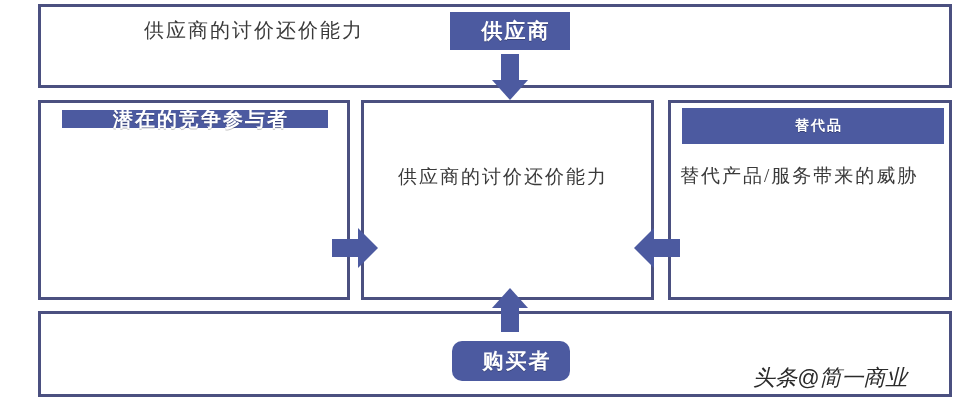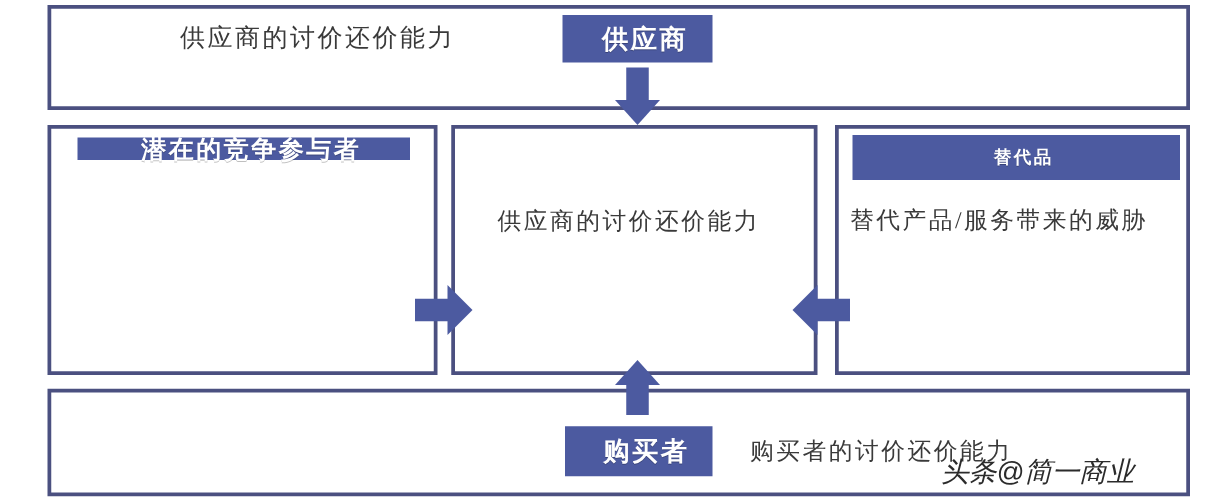--- a/index.html
+++ b/index.html
@@ -129,20 +129,19 @@
     <div class="head" style="left:0px; top:0px; border-top:20px solid transparent; border-bottom:20px solid transparent; border-right:20px solid #4c5aa0;"></div>
   </div>
 
   <div class="box" style="left:38px; top:311px; width:914px; height:86px;"></div>
 
   <div class="arrow" style="left:492px; top:288px; width:36px; height:44px;">
     <div class="shaft" style="left:9px; top:18px; width:18px; height:26px;"></div>
     <div class="head" style="left:0px; top:0px; border-left:18px solid transparent; border-right:18px solid transparent; border-bottom:20px solid #4c5aa0;"></div>
   </div>
 
-  <div class="plate" style="left:452px; top:341px; width:118px; height:40px; font-size:21px;">购买者</div>
+  <div class="plate" style="left:452px; top:341px; width:118px; height:40px; font-size:21px;border-radius:10px;">购买者</div>
 
-  <div class="btext" style="left:600px; top:348px;">购买者的讨价还价能力</div>
 
 
   <div class="wm-right" style="left:753px; top:363px;">头条@简一商业</div>
 
 </div>
 
 </body></html>

